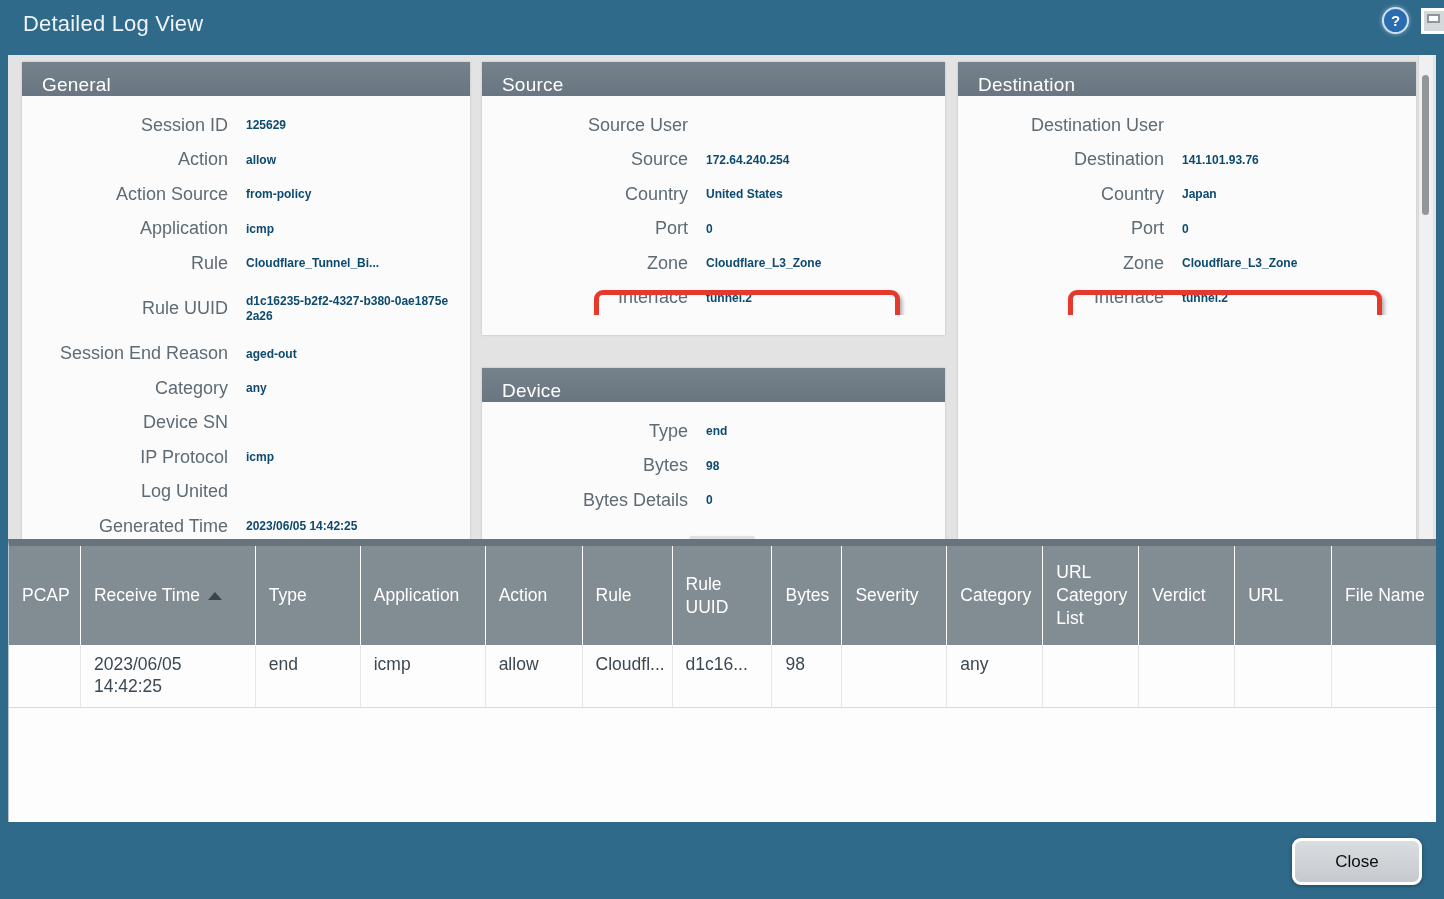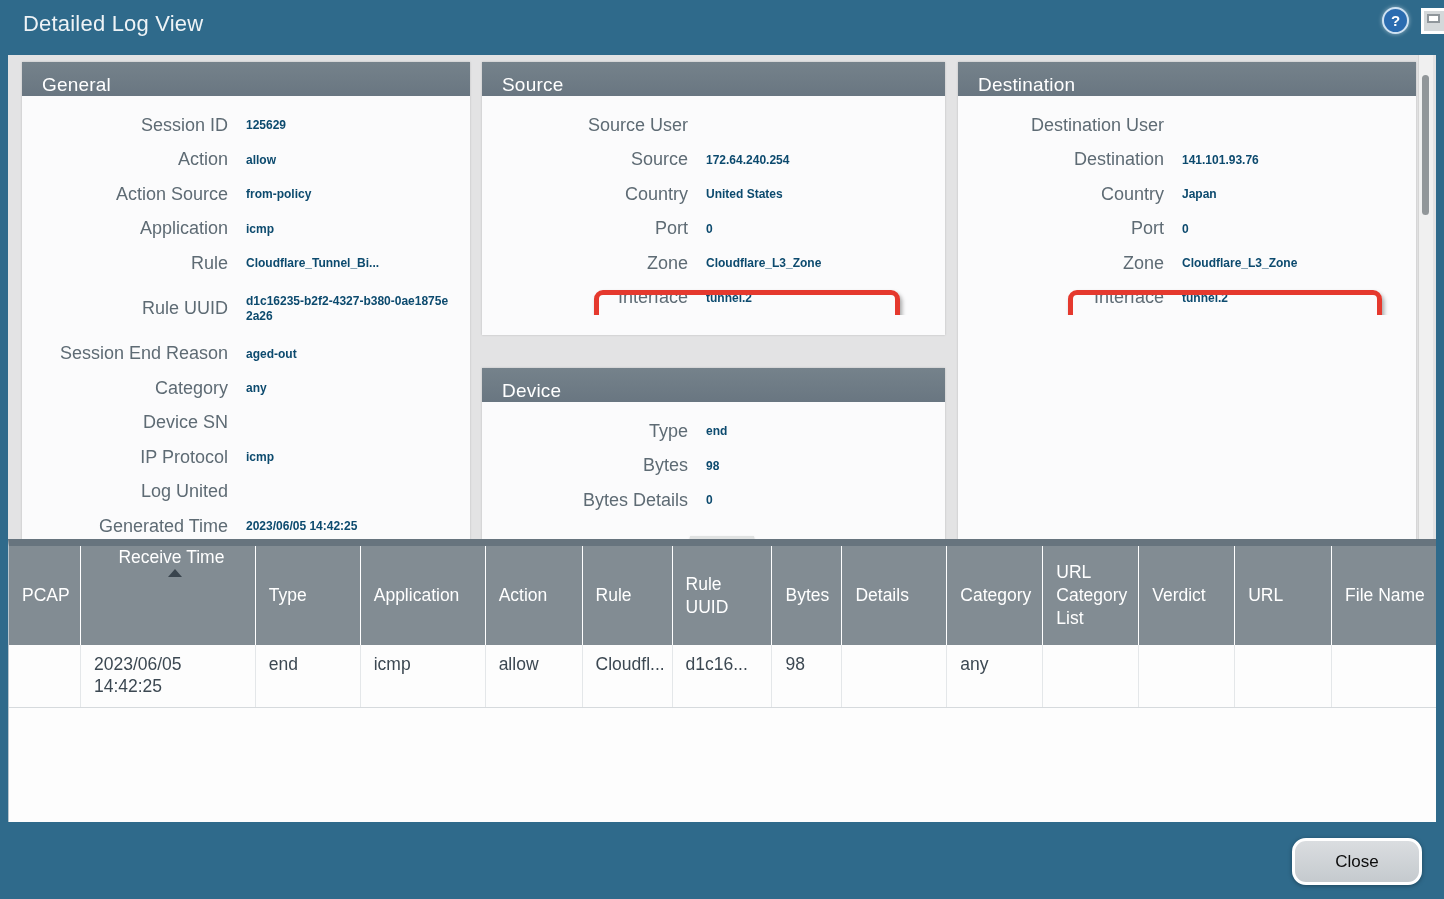--- a/index.html
+++ b/index.html
@@ -96,29 +96,29 @@
     border-left:7px solid transparent;border-right:7px solid transparent;
     border-bottom:8px solid #39444d;flex:none;
   }
   .trow{display:flex;background:#fdfdfd;border-bottom:1px solid #d6dadd;}
   .td{
     box-sizing:border-box;border-right:1px solid #e4e7e9;
     min-height:62px;padding:9px 6px 0 13px;
     color:#3c4852;font-size:17.5px;line-height:1.25;
   }
   .td:last-child{border-right:none;}
-  .c0{width:72px;}  .c1{width:175px;flex-direction:column;} .c2{width:105px;} .c3{width:125px;}
+  .c0{width:72px;}  .c1{width:175px;} .c2{width:105px;} .c3{width:125px;}
   .c4{width:97px;}  .c5{width:90px;}  .c6{width:100px;} .c7{width:70px;}
   .c8{width:105px;} .c9{width:96px;}  .c10{width:96px;} .c11{width:96px;}
   .c12{width:97px;} .c13{width:104px;text-align:right;}
   
   .close-btn{
     position:absolute;left:1292px;top:838px;width:130px;height:47px;
     background:linear-gradient(#dadde0,#c5cace);
-    border:3px solid #ffffff;border-radius:14px;box-sizing:border-box;
+    border:3px solid #ffffff;border-radius:9px;box-sizing:border-box;
     font-family:"Liberation Sans",sans-serif;font-size:17px;color:#0c0c0c;
     display:flex;align-items:center;justify-content:center;cursor:pointer;
     box-shadow:0 1px 4px rgba(0,0,0,.35);
   }
 </style>
 </head>
 <body>
 
 <div class="titlebar">
   <div class="title">Detailed Log View</div>
@@ -296,21 +296,21 @@
     <div class="th c5">
         <span>Rule</span>
       </div>
     <div class="th c6">
         <span>Rule UUID</span>
       </div>
     <div class="th c7">
         <span>Bytes</span>
       </div>
     <div class="th c8">
-        <span>Details</span>
+        <span>Severity</span>
       </div>
     <div class="th c9">
         <span>Category</span>
       </div>
     <div class="th c10">
         <span>URL Category List</span>
       </div>
     <div class="th c11">
         <span>Verdict</span>
       </div>

